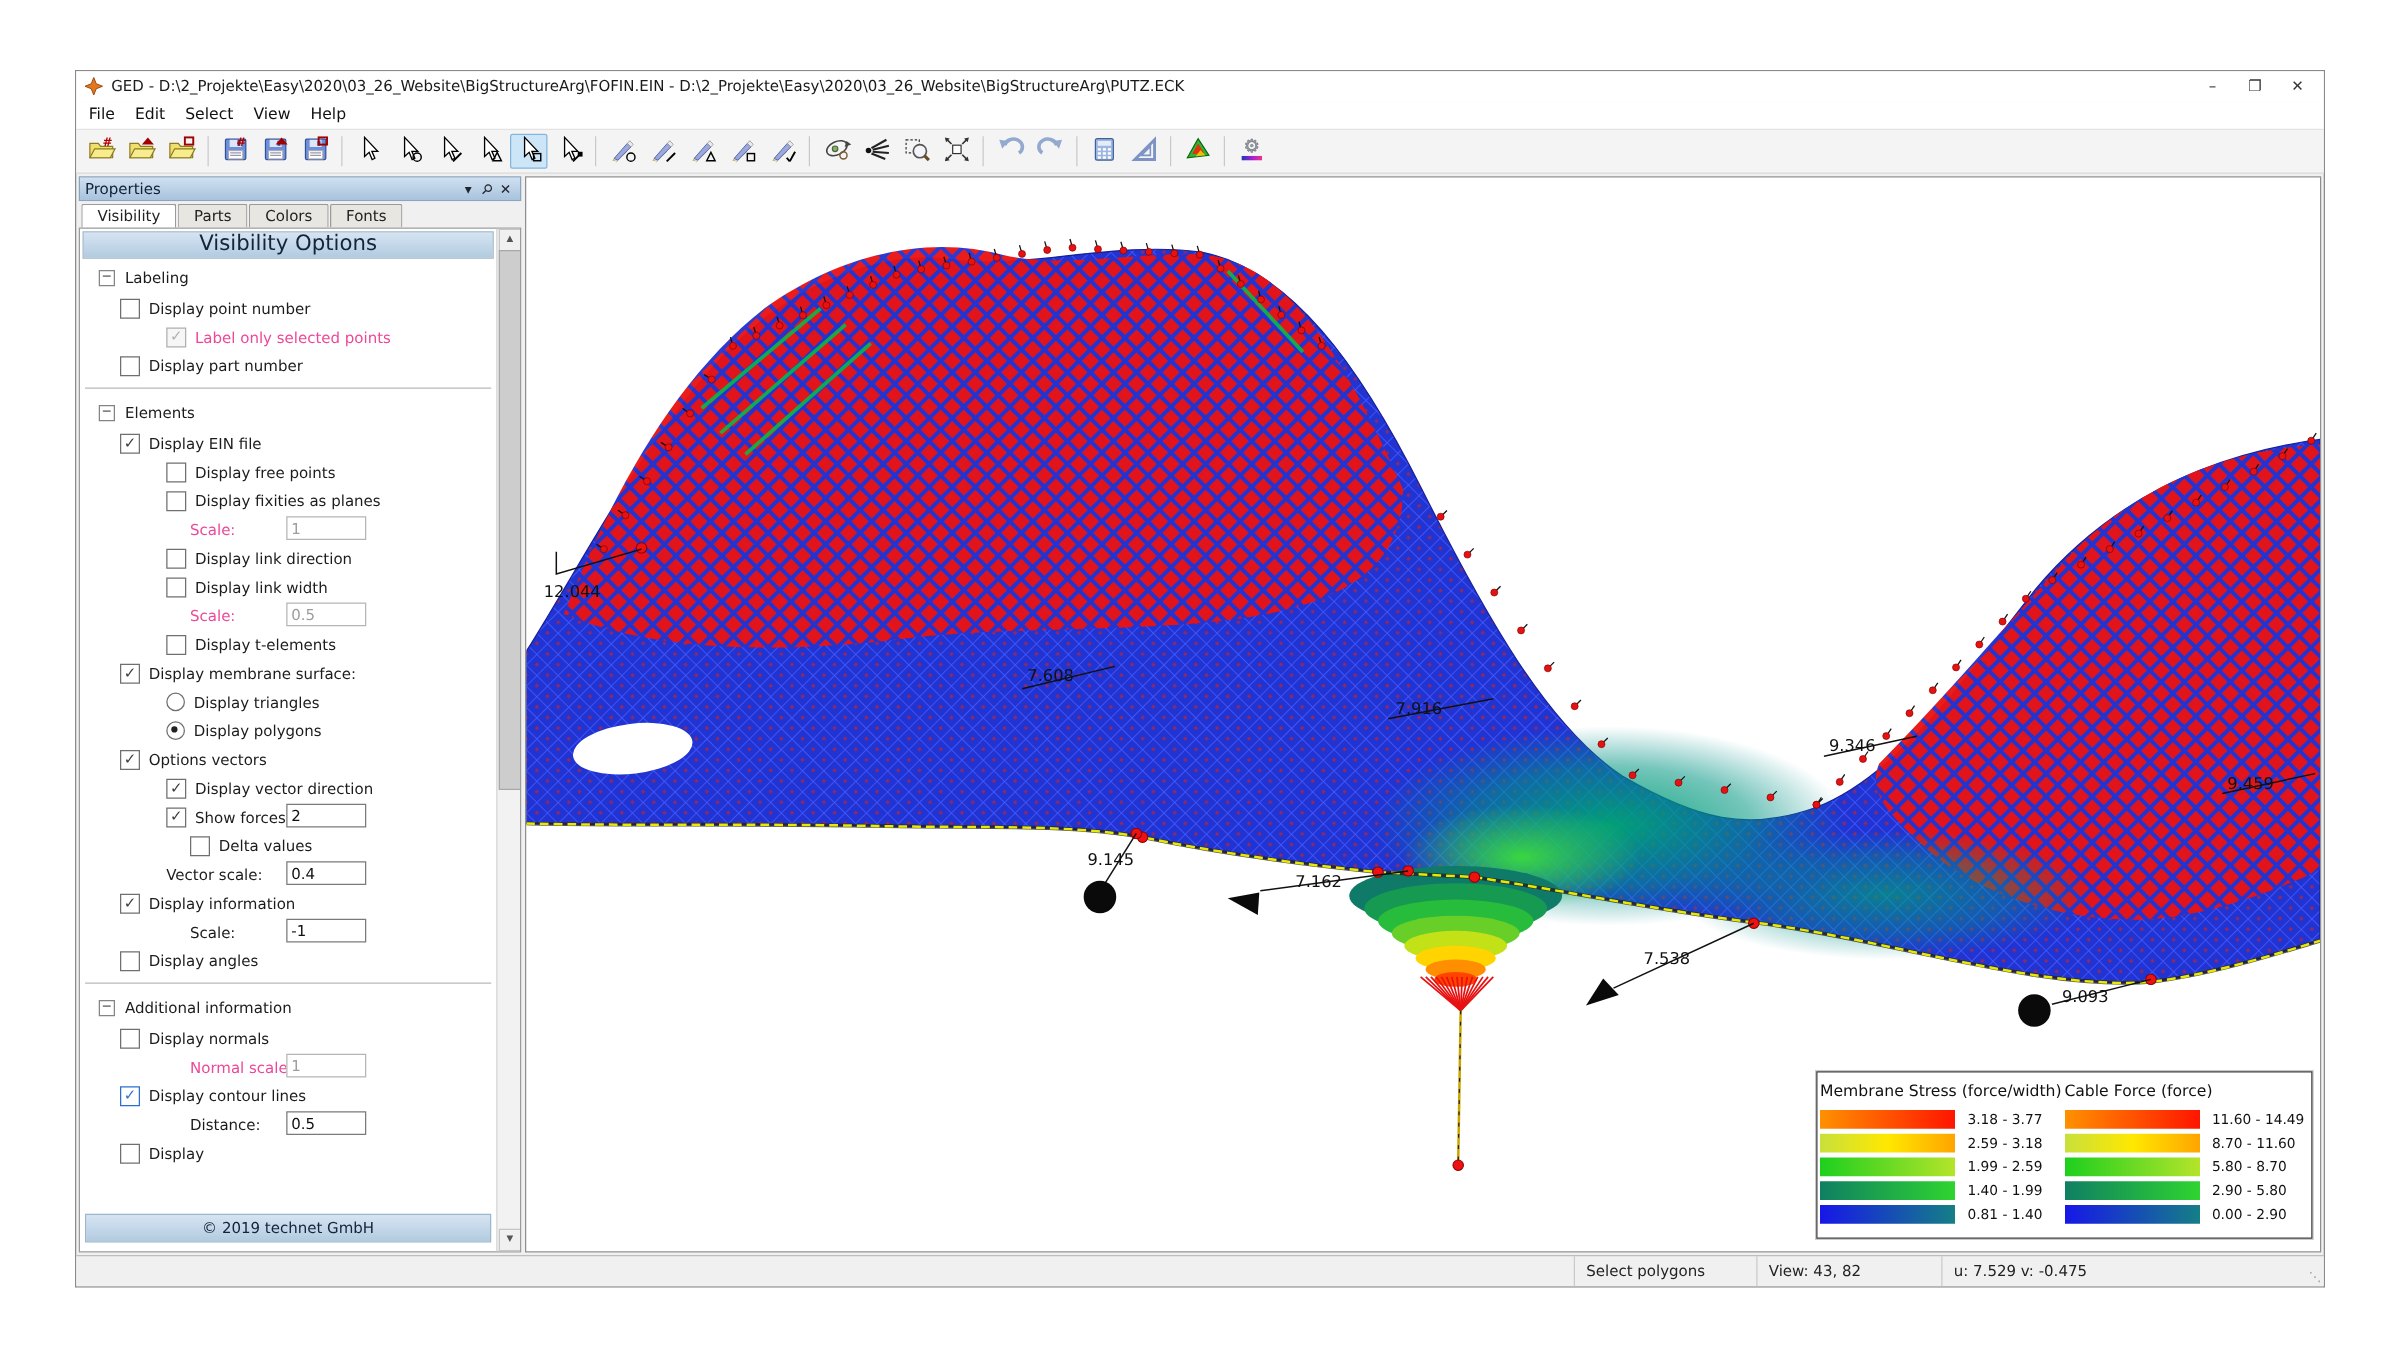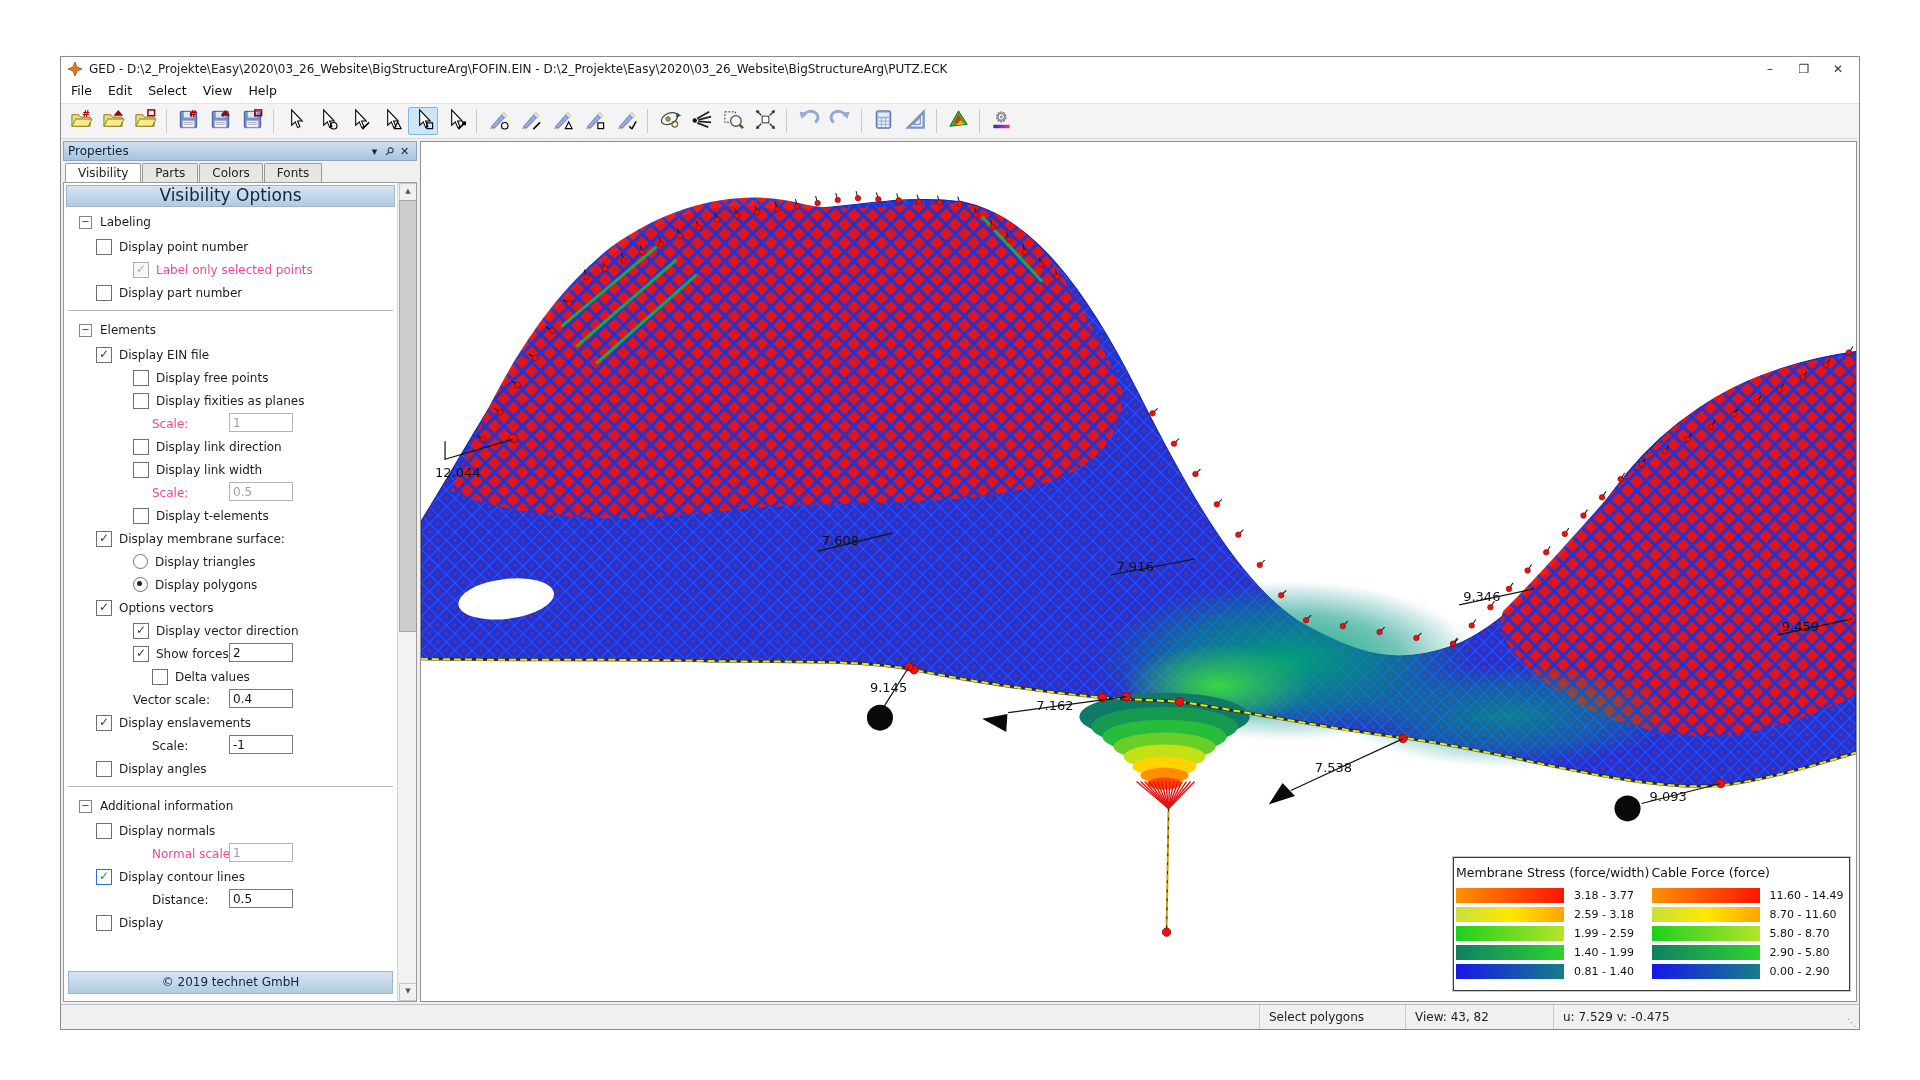--- a/index.html
+++ b/index.html
@@ -438,21 +438,21 @@
             <div class="trow i3">
               <span class="cb"></span>
               <span class="lbl">Delta values</span>
             </div>
             <div class="trow i2">
               <span class="lbl">Vector scale:</span>
               <input class="tfield" value="0.4" style="">
             </div>
             <div class="trow i1">
               <span class="cb">✓</span>
-              <span class="lbl">Display enslavements</span>
+              <span class="lbl">Display information</span>
             </div>
             <div class="trow i3">
               <span class="lbl">Scale:</span>
               <input class="tfield" value="-1" style="">
             </div>
             <div class="trow i1">
               <span class="cb"></span>
               <span class="lbl">Display angles</span>
             </div>
             <div class="tdivider"></div>

